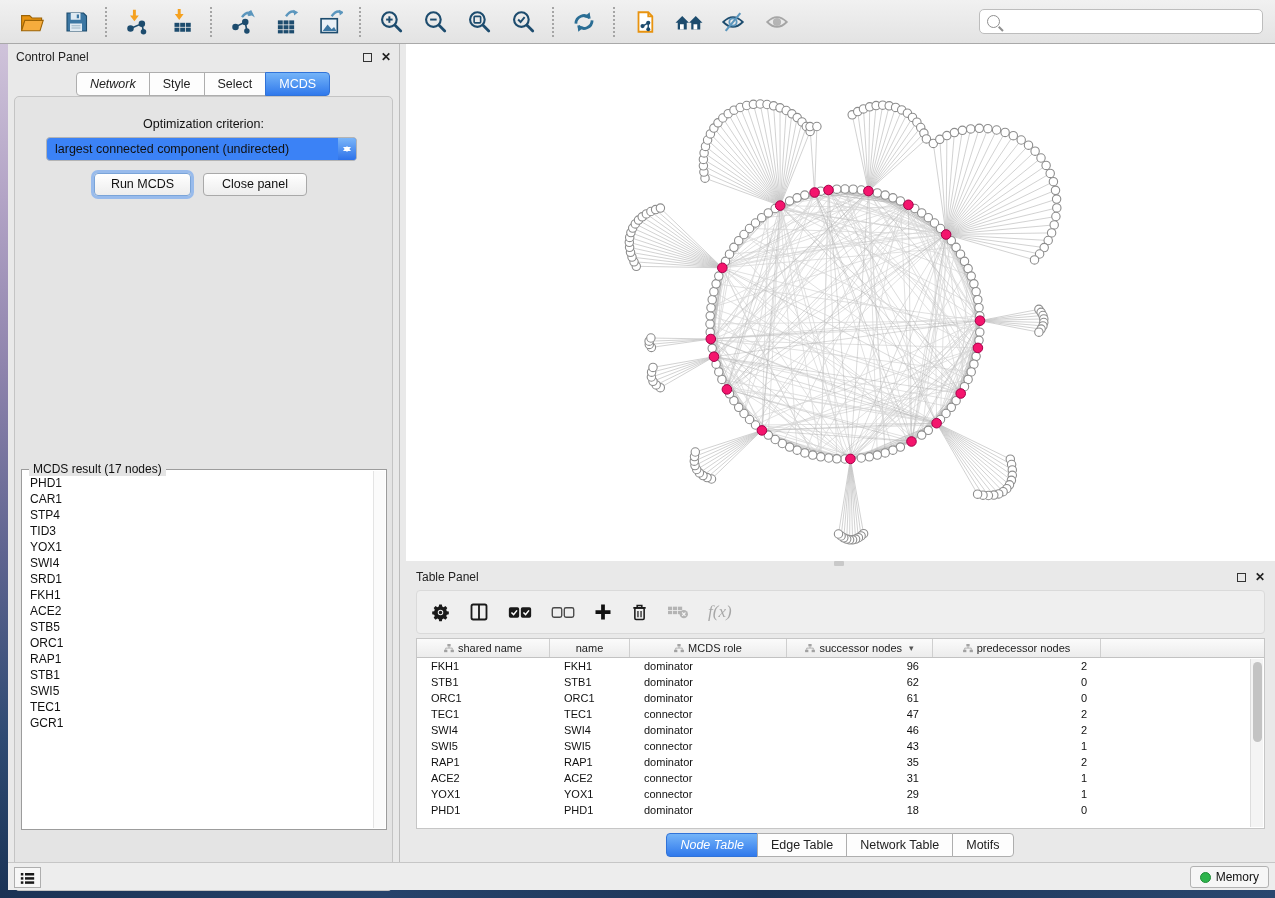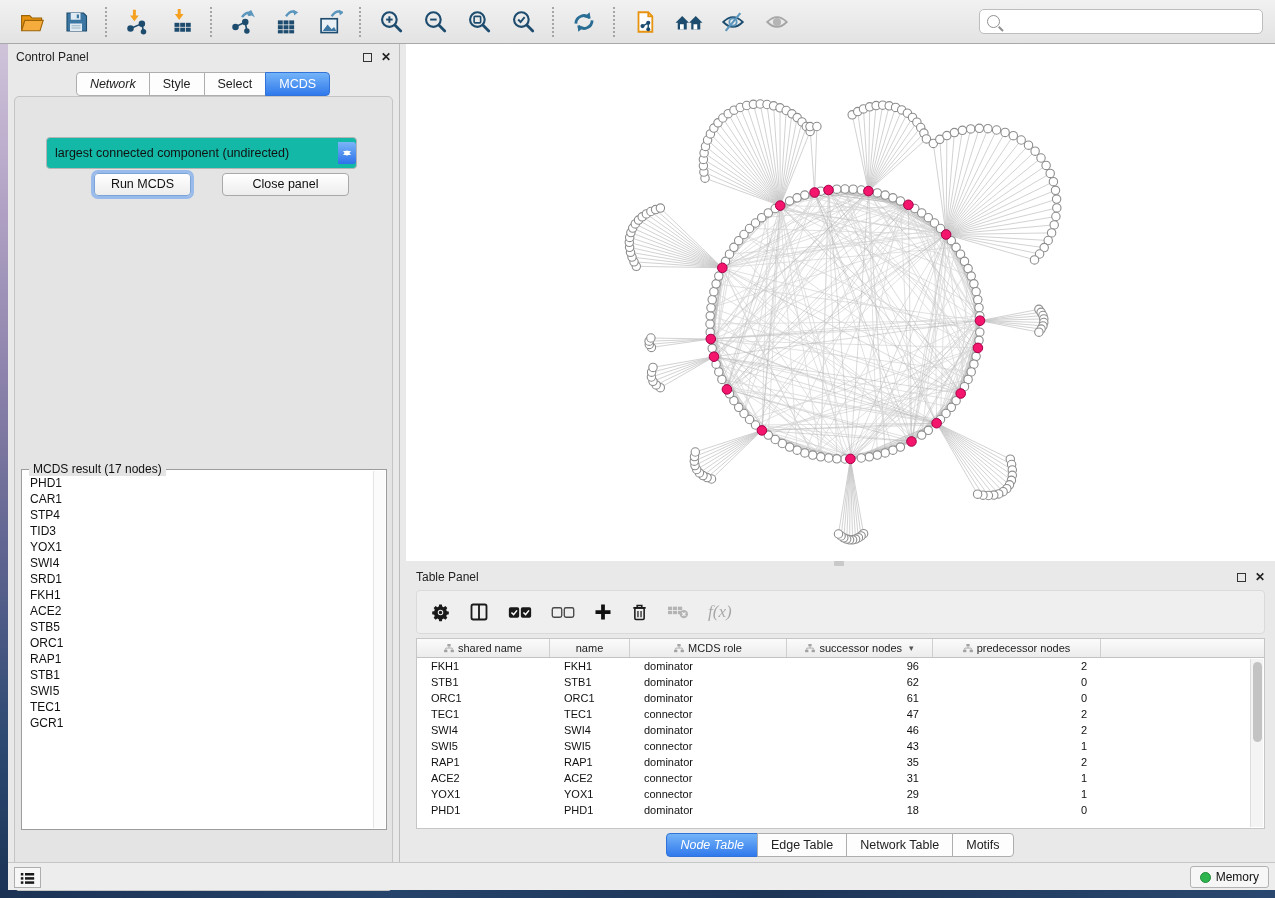--- a/index.html
+++ b/index.html
@@ -40,29 +40,29 @@
   .panel-icons { margin-left:auto; display:flex; gap:9px; align-items:center; }
   .win-float { width:9px; height:9px; border:1.5px solid #333; }
   .win-close { font-size:12px; font-weight:bold; color:#222; line-height:1; }
   .cp-tabs { position:absolute; left:0; right:0; top:28px; display:flex; justify-content:center; z-index:2; }
   .tab { padding:4px 13px; background:#fdfdfd; border:1px solid #aeaeae; font-size:12.5px; color:#222; margin-left:-1px; cursor:default; }
   .tab:first-child { border-radius:4px 0 0 4px;font-style:italic; }
   .tab:last-child { border-radius:0 4px 4px 0; }
   .tab.sel { background:linear-gradient(#74b4f8,#3079ec); border-color:#3173d8; color:#fff; }
   .cp-box { position:absolute; left:6px; top:52px; width:379px; height:795px; background:#e4e4e4; border:1px solid #c4c4c4; border-radius:5px; }
   .opt-label { position:absolute; top:20px; width:100%; text-align:center; font-size:12.5px; color:#111; }
-  .dropdown { position:absolute; left:31px; top:40px; width:311px; height:32px; background:#14b8a6; border:1px solid #b4b4b4; border-radius:4px; display:flex; align-items:center; }
+  .dropdown { position:absolute; left:31px; top:40px; width:311px; height:24px; background:#3b82f6; border:1px solid #b4b4b4; border-radius:4px; display:flex; align-items:center; }
   .dropdown .dval { flex:1; font-size:12.5px; padding:0 8px; color:#111; white-space:nowrap; overflow:hidden; }
   .stepper { width:18px; height:22px; margin:0; border-radius:0 3px 3px 0; background:linear-gradient(#7ab5f8,#2d72ea); position:relative; }
   .stepper:before { content:""; position:absolute; left:5px; top:4px; border:4px solid transparent; border-bottom:5px solid #fff; }
   .stepper:after { content:""; position:absolute; left:5px; bottom:4px; border:4px solid transparent; border-top:5px solid #fff; }
   .btnrow { position:absolute; top:76px; left:0; width:100%; }
   .mbtn { position:absolute; height:23px; background:linear-gradient(#ffffff,#ededed); border:1px solid #a9a9a9; border-radius:4px; font-size:12.5px; color:#111; text-align:center; line-height:21px; }
   .btn-run { left:79px; width:97px; box-shadow:0 0 0 3px rgba(110,165,240,.65); border-color:#7aa4d8; }
-  .btn-close { left:207px; width:127px; }
+  .btn-close { left:188px; width:104px; }
   .result-legend { position:absolute; left:14px; top:365px; background:#e4e4e4; padding:0 4px; font-size:12px; color:#111; z-index:2; }
   .result-box { position:absolute; left:6px; top:372px; width:366px; height:361px; border:1px solid #9c9c9c; background:#fff; }
   .result-list { position:absolute; left:2px; top:3px; bottom:2px; right:15px; overflow:hidden; font-size:12px; line-height:16px; padding:2px 6px; color:#111; }
   .result-scroll { position:absolute; top:1px; bottom:1px; right:1px; width:12px; background:#fbfbfb; border-left:1px solid #e4e4e4; }
 
   
   .net-window { position:absolute; left:406px; top:44px; width:869px; height:517px; background:#fff; }
   .net-titlebar { position:absolute; left:0; top:0; right:0; height:22px; background:linear-gradient(#e0e0e0,#c9c9c9); border-bottom:1px solid #9e9e9e; display:flex; align-items:center; padding:0 7px; }
   .tl { width:12px; height:12px; border-radius:50%; margin-right:7px; }
   .tl.r { background:#fc5b56; border:1px solid #dd3f39; }
@@ -274,20 +274,21 @@
         <span class="win-close">✕</span>
       </span>
     </div>
     <div class="cp-tabs">
       <span class="tab">Network</span>
       <span class="tab">Style</span>
       <span class="tab">Select</span>
       <span class="tab sel">MCDS</span>
     </div>
     <div class="cp-box">
+      <div class="opt-label">Optimization criterion:</div>
       <div class="dropdown">
         <span class="dval">largest connected component (undirected)</span>
         <span class="stepper"></span>
       </div>
       <div class="btnrow">
         <span class="mbtn btn-run">Run MCDS</span>
         <span class="mbtn btn-close">Close panel</span>
       </div>
       <div class="result-legend">MCDS result (17 nodes)</div>
       <div class="result-box">

